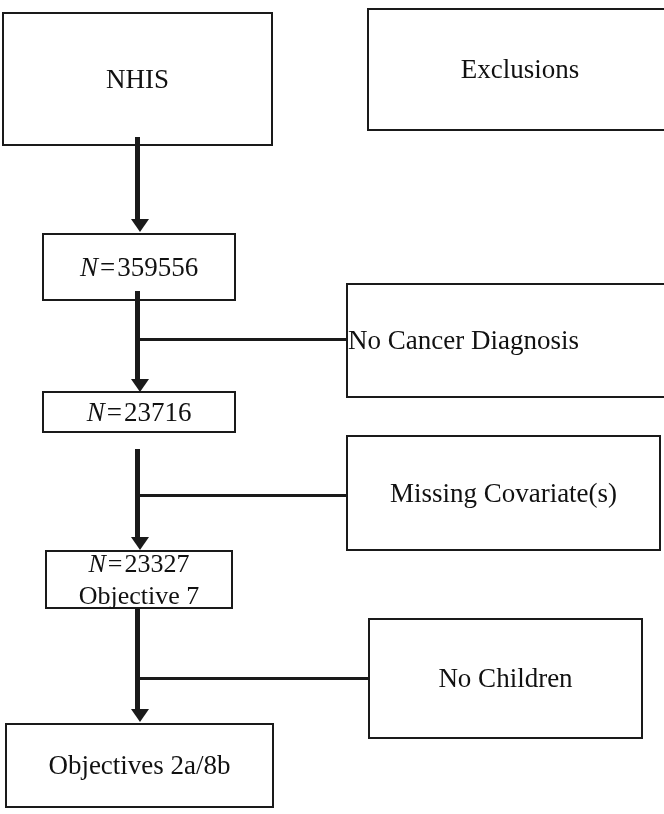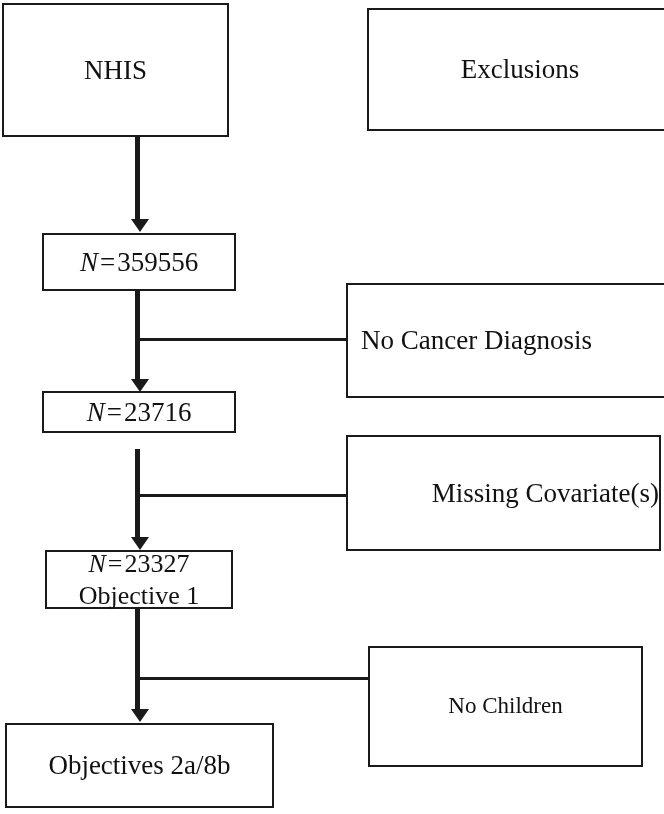--- a/index.html
+++ b/index.html
@@ -35,31 +35,31 @@
   }
   .mathvar {
     font-style: italic;
     font-family: "Liberation Serif", "DejaVu Serif", serif;
   }
   .eq {
     font-style: normal;
     padding: 0 2px;
   }
   
-  #node-source      { left: 2px;   top: 3px;   width: 227px; height: 134px; font-size: 27px; }
+  #node-source      { left: 2px;   top: 12px;   width: 271px; height: 134px; font-size: 27px; }
   #node-exclusions  { left: 367px; top: 8px;   width: 306px; height: 123px; font-size: 27px; }
-  #node-n1          { left: 42px;  top: 233px; width: 194px; height: 58px;  font-size: 27px; }
+  #node-n1          { left: 42px;  top: 233px; width: 194px; height: 68px;  font-size: 27px; }
   #node-n2          { left: 42px;  top: 391px; width: 194px; height: 42px;  font-size: 27px; }
   #node-n3          { left: 45px;  top: 550px; width: 188px; height: 59px;  font-size: 26px; }
   #node-final       { left: 5px;   top: 723px; width: 269px; height: 85px;  font-size: 27px; }
   #node-excl-cancer { left: 346px; top: 283px; width: 320px; height: 115px; font-size: 27px; align-items: flex-start; }
-  #node-excl-cov    { left: 346px; top: 435px; width: 315px; height: 116px; font-size: 27px; align-items: flex-end; }
-  #node-excl-child  { left: 368px; top: 646px; width: 275px; height: 121px; font-size: 23px; }
+  #node-excl-cov    { left: 346px; top: 435px; width: 315px; height: 116px; font-size: 27px; align-items: center; }
+  #node-excl-child  { left: 368px; top: 618px; width: 275px; height: 121px; font-size: 27px; }
   #node-excl-cancer .line,
-  #node-excl-cov .line { padding-left: 13px; }
+  #node-excl-cov .line { padding-left: 0; }
 
   
   .vline {
     position: absolute;
     width: 5px;
     background: #1a1a1a;
   }
   .arrowhead {
     position: absolute;
     width: 0;
@@ -122,21 +122,21 @@
   <div class="hline" id="branch2-h"></div>
   <div class="node" id="node-excl-cov">
     <span class="line">Missing Covariate(s)</span>
   </div>
 
   <div class="vline" id="conn3-v"></div>
   <div class="arrowhead" id="conn3-a"></div>
 
   <div class="node" id="node-n3">
     <span class="line"><span class="mathvar">N</span><span class="eq">=</span><span>23327</span></span>
-    <span class="line">Objective 1</span>
+    <span class="line">Objective 7</span>
   </div>
 
   <div class="hline" id="branch3-h"></div>
   <div class="node" id="node-excl-child">
     <span class="line">No Children</span>
   </div>
 
   <div class="vline" id="conn4-v"></div>
   <div class="arrowhead" id="conn4-a"></div>
 

